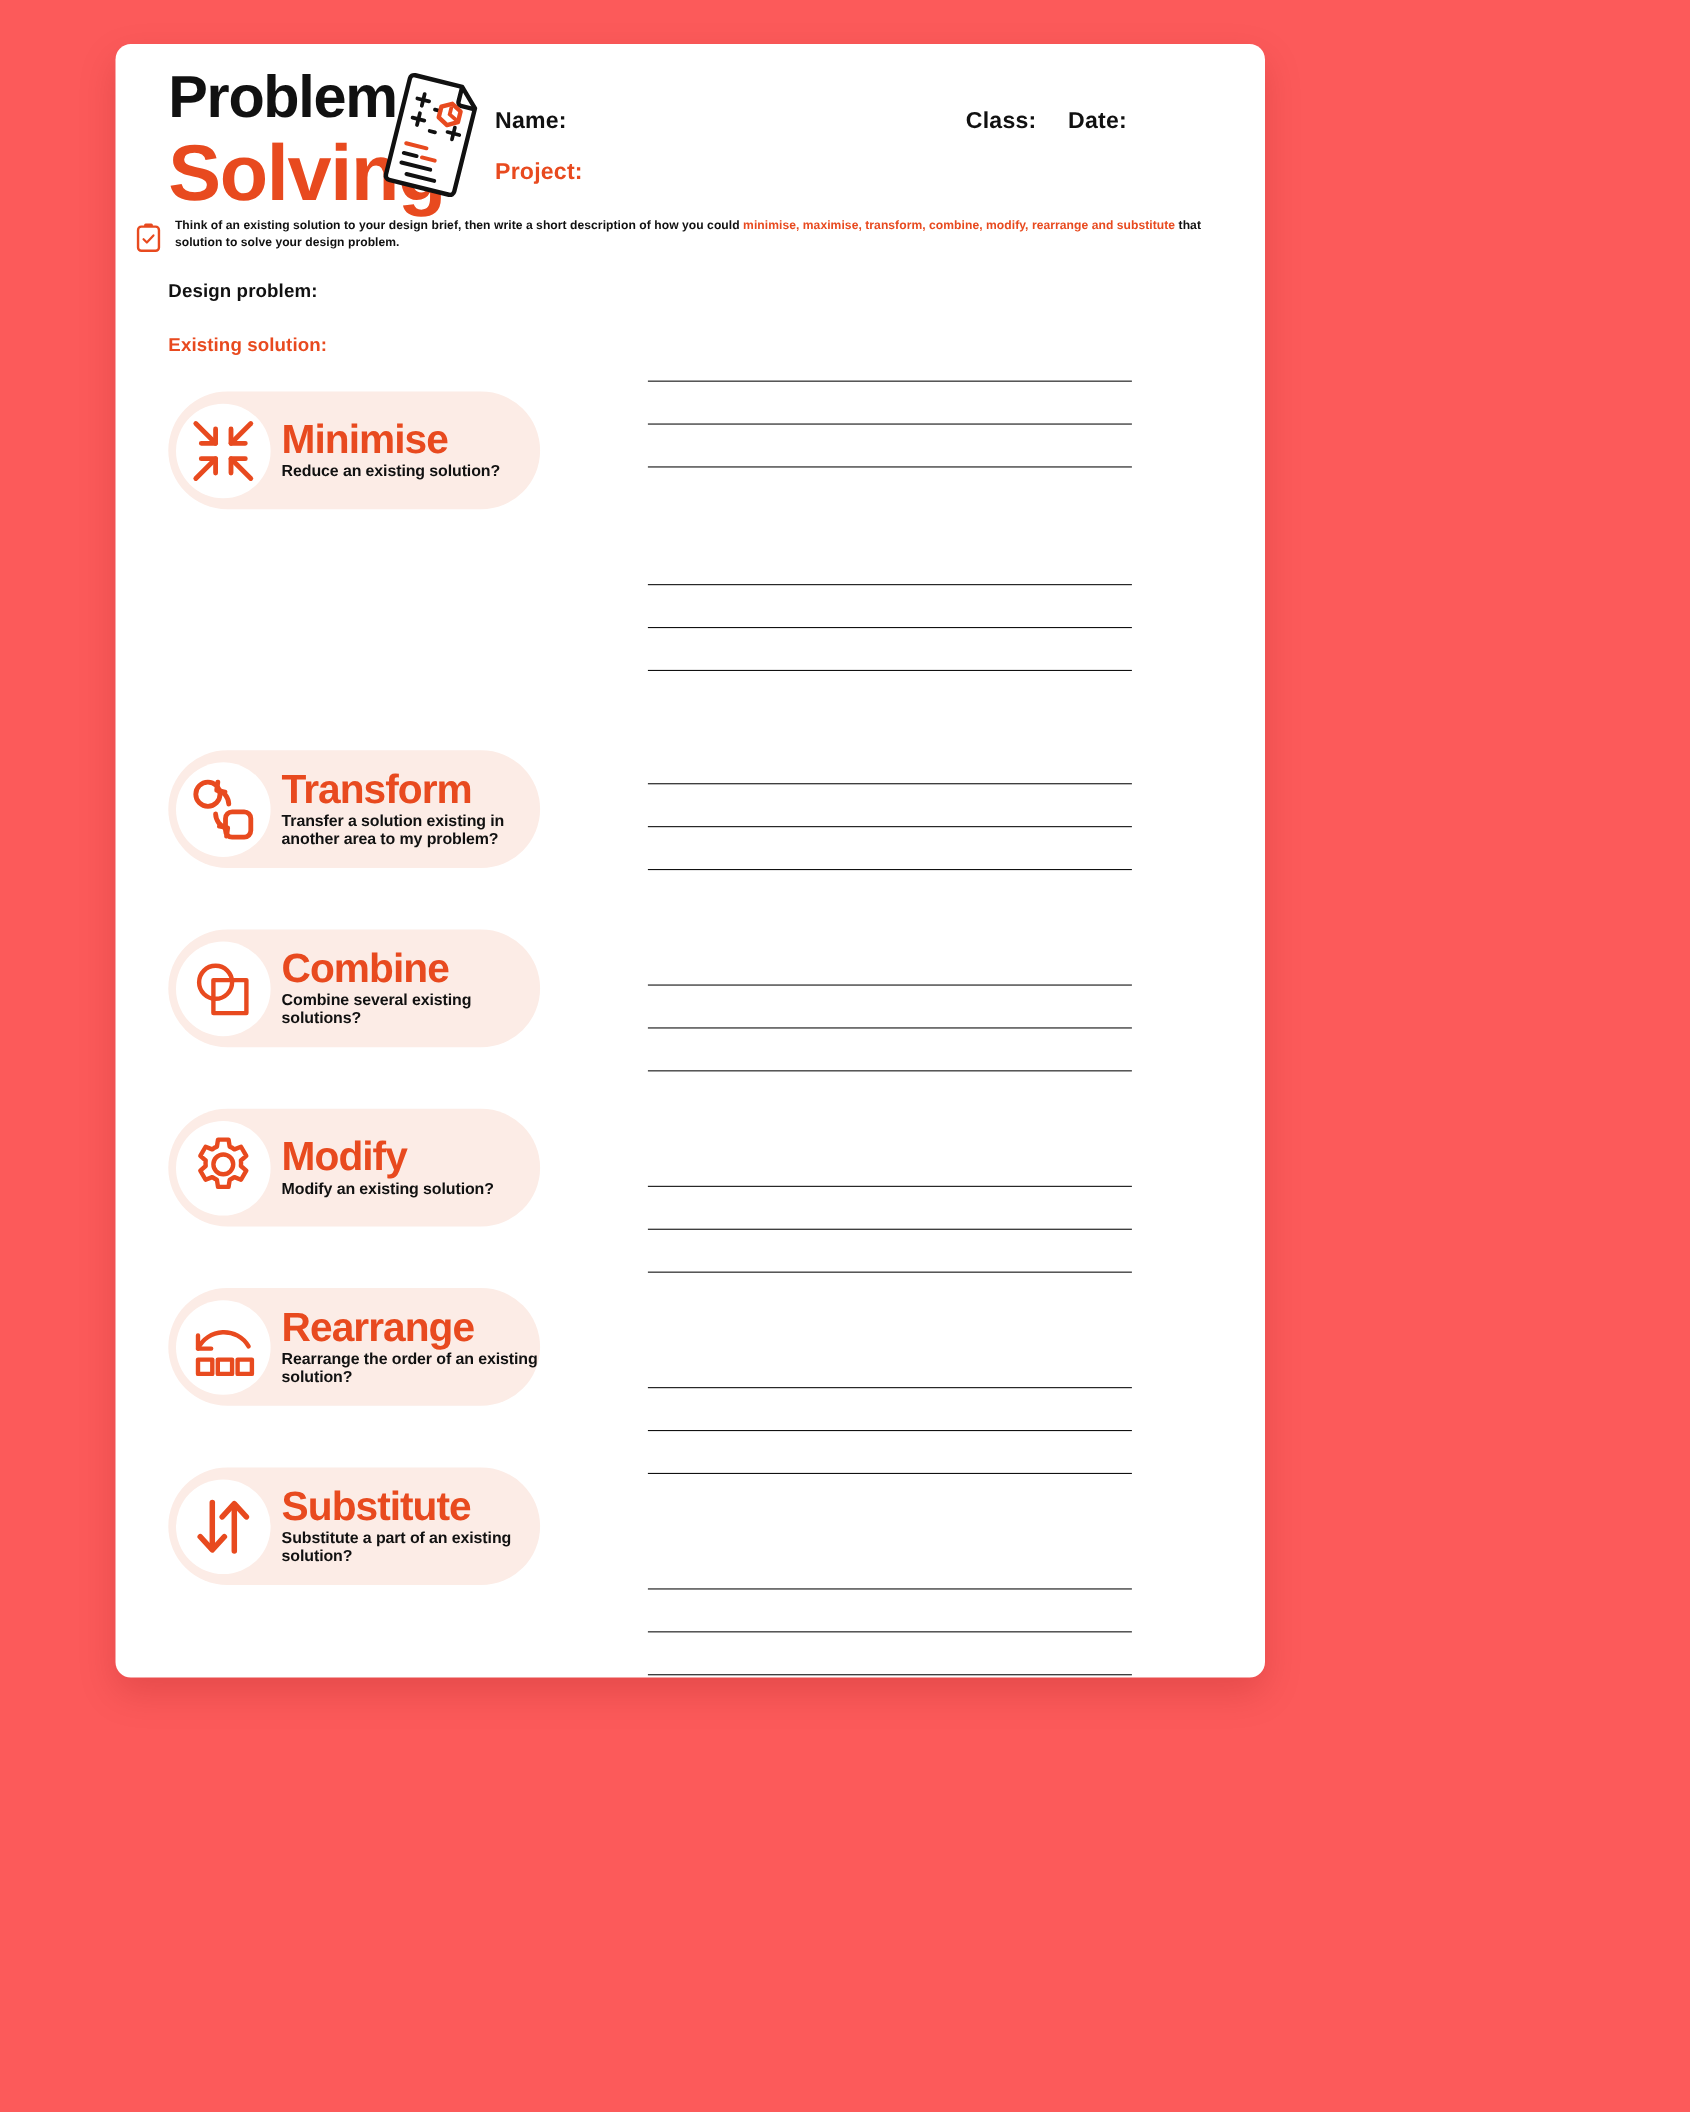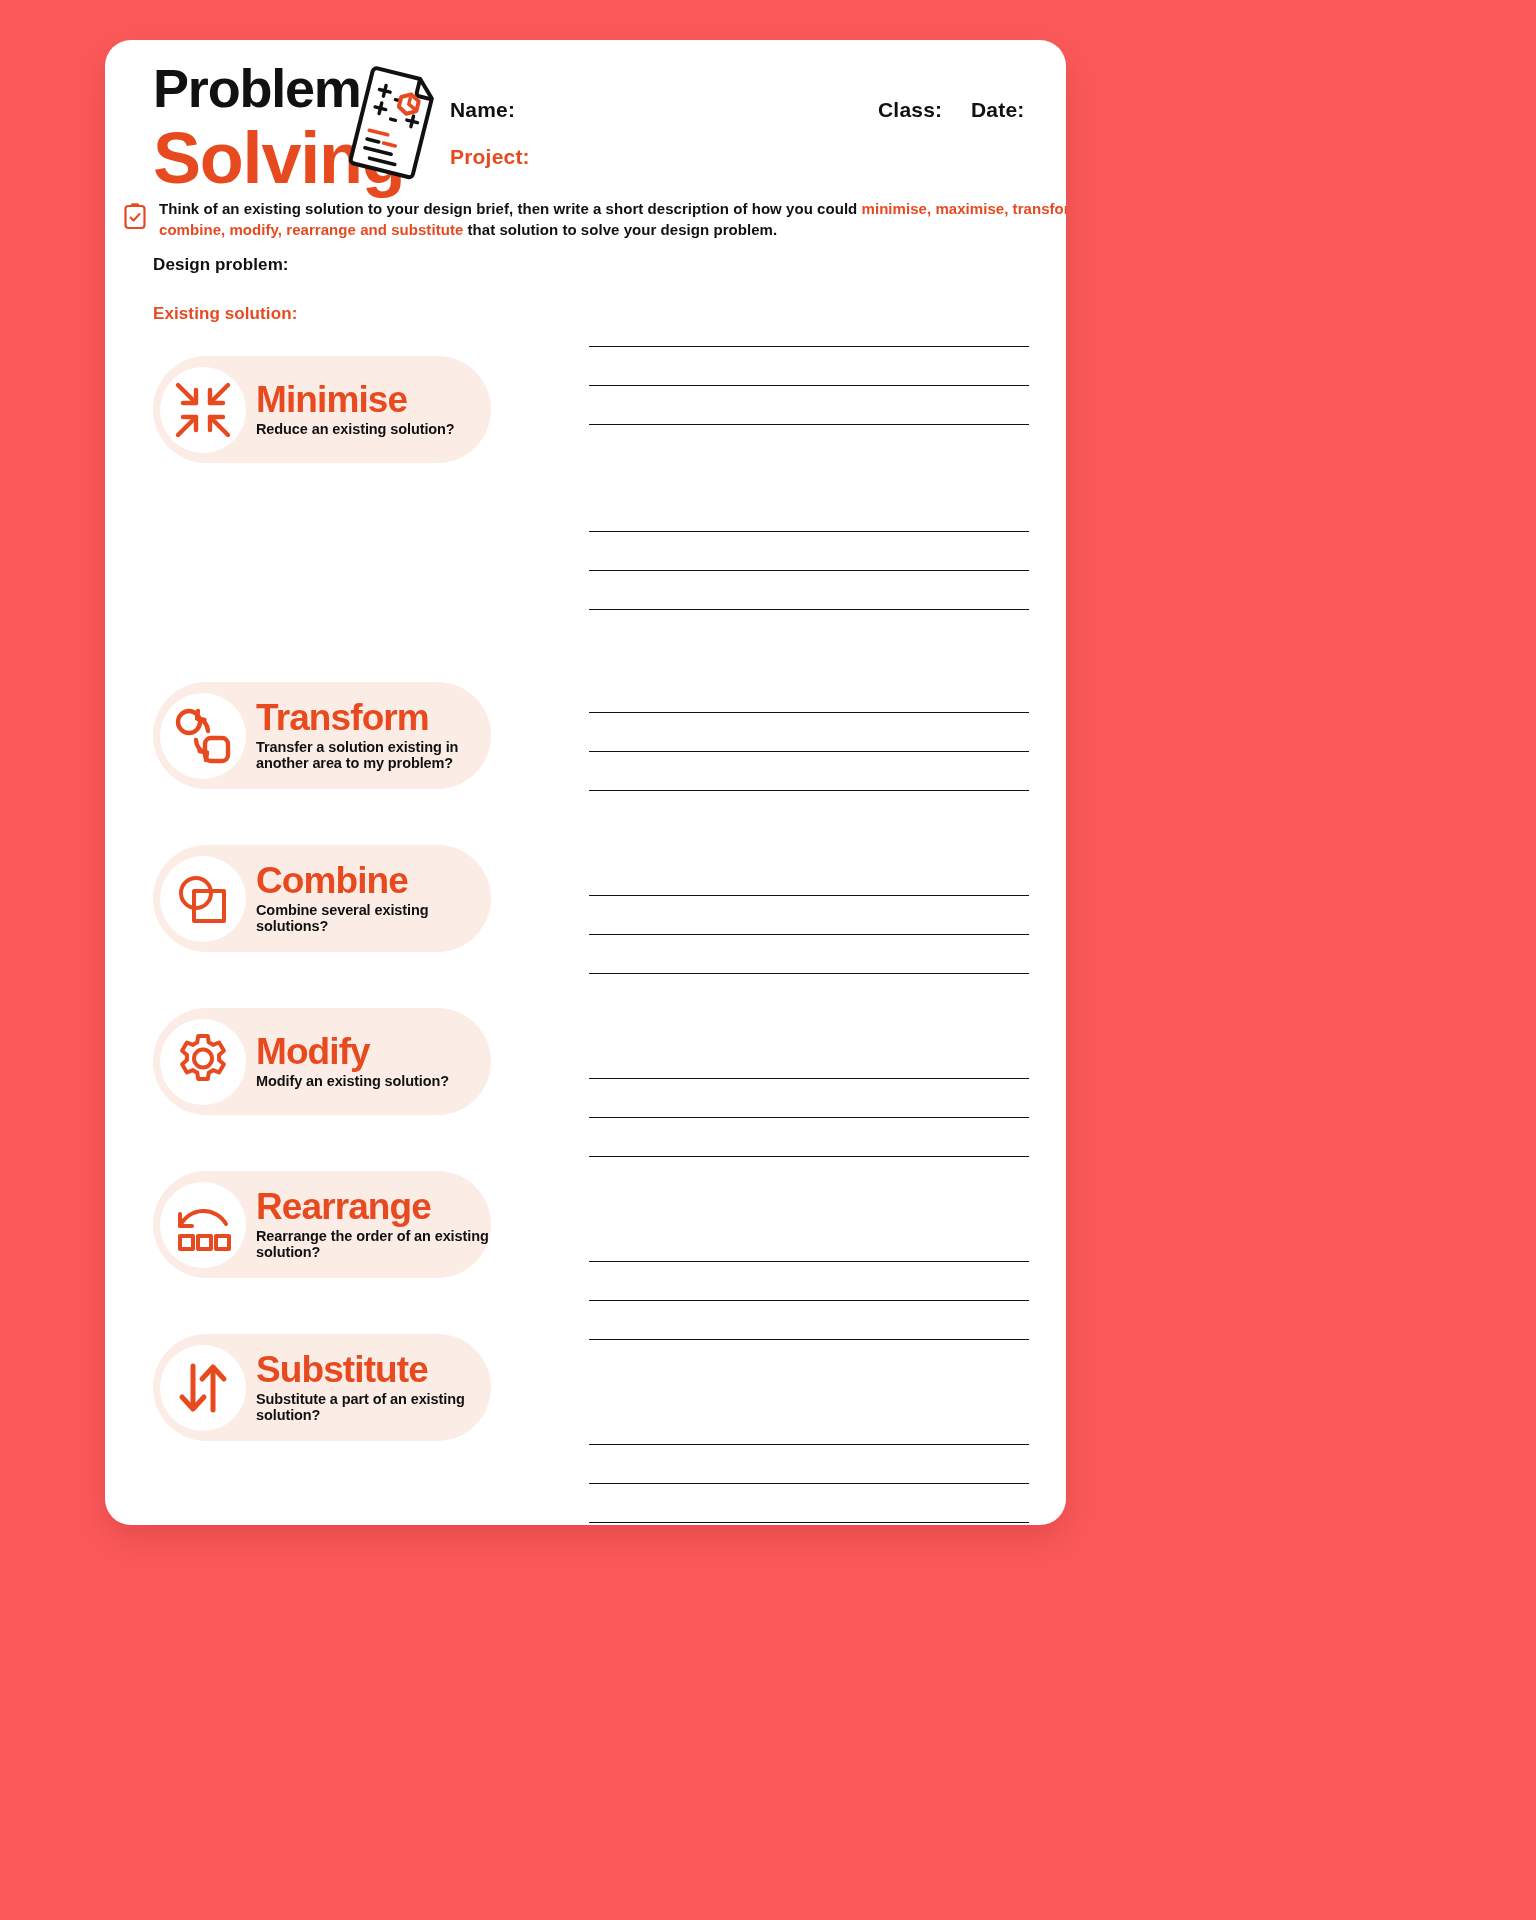--- a/index.html
+++ b/index.html
@@ -13,24 +13,24 @@
     font-family: "Liberation Sans", sans-serif;
     overflow: hidden;
     position: relative;
   }
 
   
   #worksheet-card {
     position: absolute;
     left: 105px;
     top: 40px;
-    width: 961px;
+    width: 1045px;
     height: 1485px;
     background: #ffffff;
-    border-radius: 26px;
+    border-radius: 14px;
     box-shadow: 0 14px 34px rgba(120, 0, 0, .18);
     overflow: hidden;
   }
 
   
   .header {
     position: absolute;
     left: 0; top: 0;
     width: 100%;
     height: 150px;
@@ -88,21 +88,21 @@
   }
   #clipboard-icon {
     flex: 0 0 auto;
     width: 24px;
     height: 28px;
     margin-top: 4px;
     margin-left: 4px;
   }
   #instruction-text {
     margin-left: 12px;
-    font-size: 15px;
+    font-size: 11px;
     font-weight: 700;
     line-height: 1.42;
     color: #111111;
     letter-spacing: .05px;
     max-width: 960px;
   }
   #instruction-text .kw { color: #e84a1f; }
 
   
   .prompt-label {

